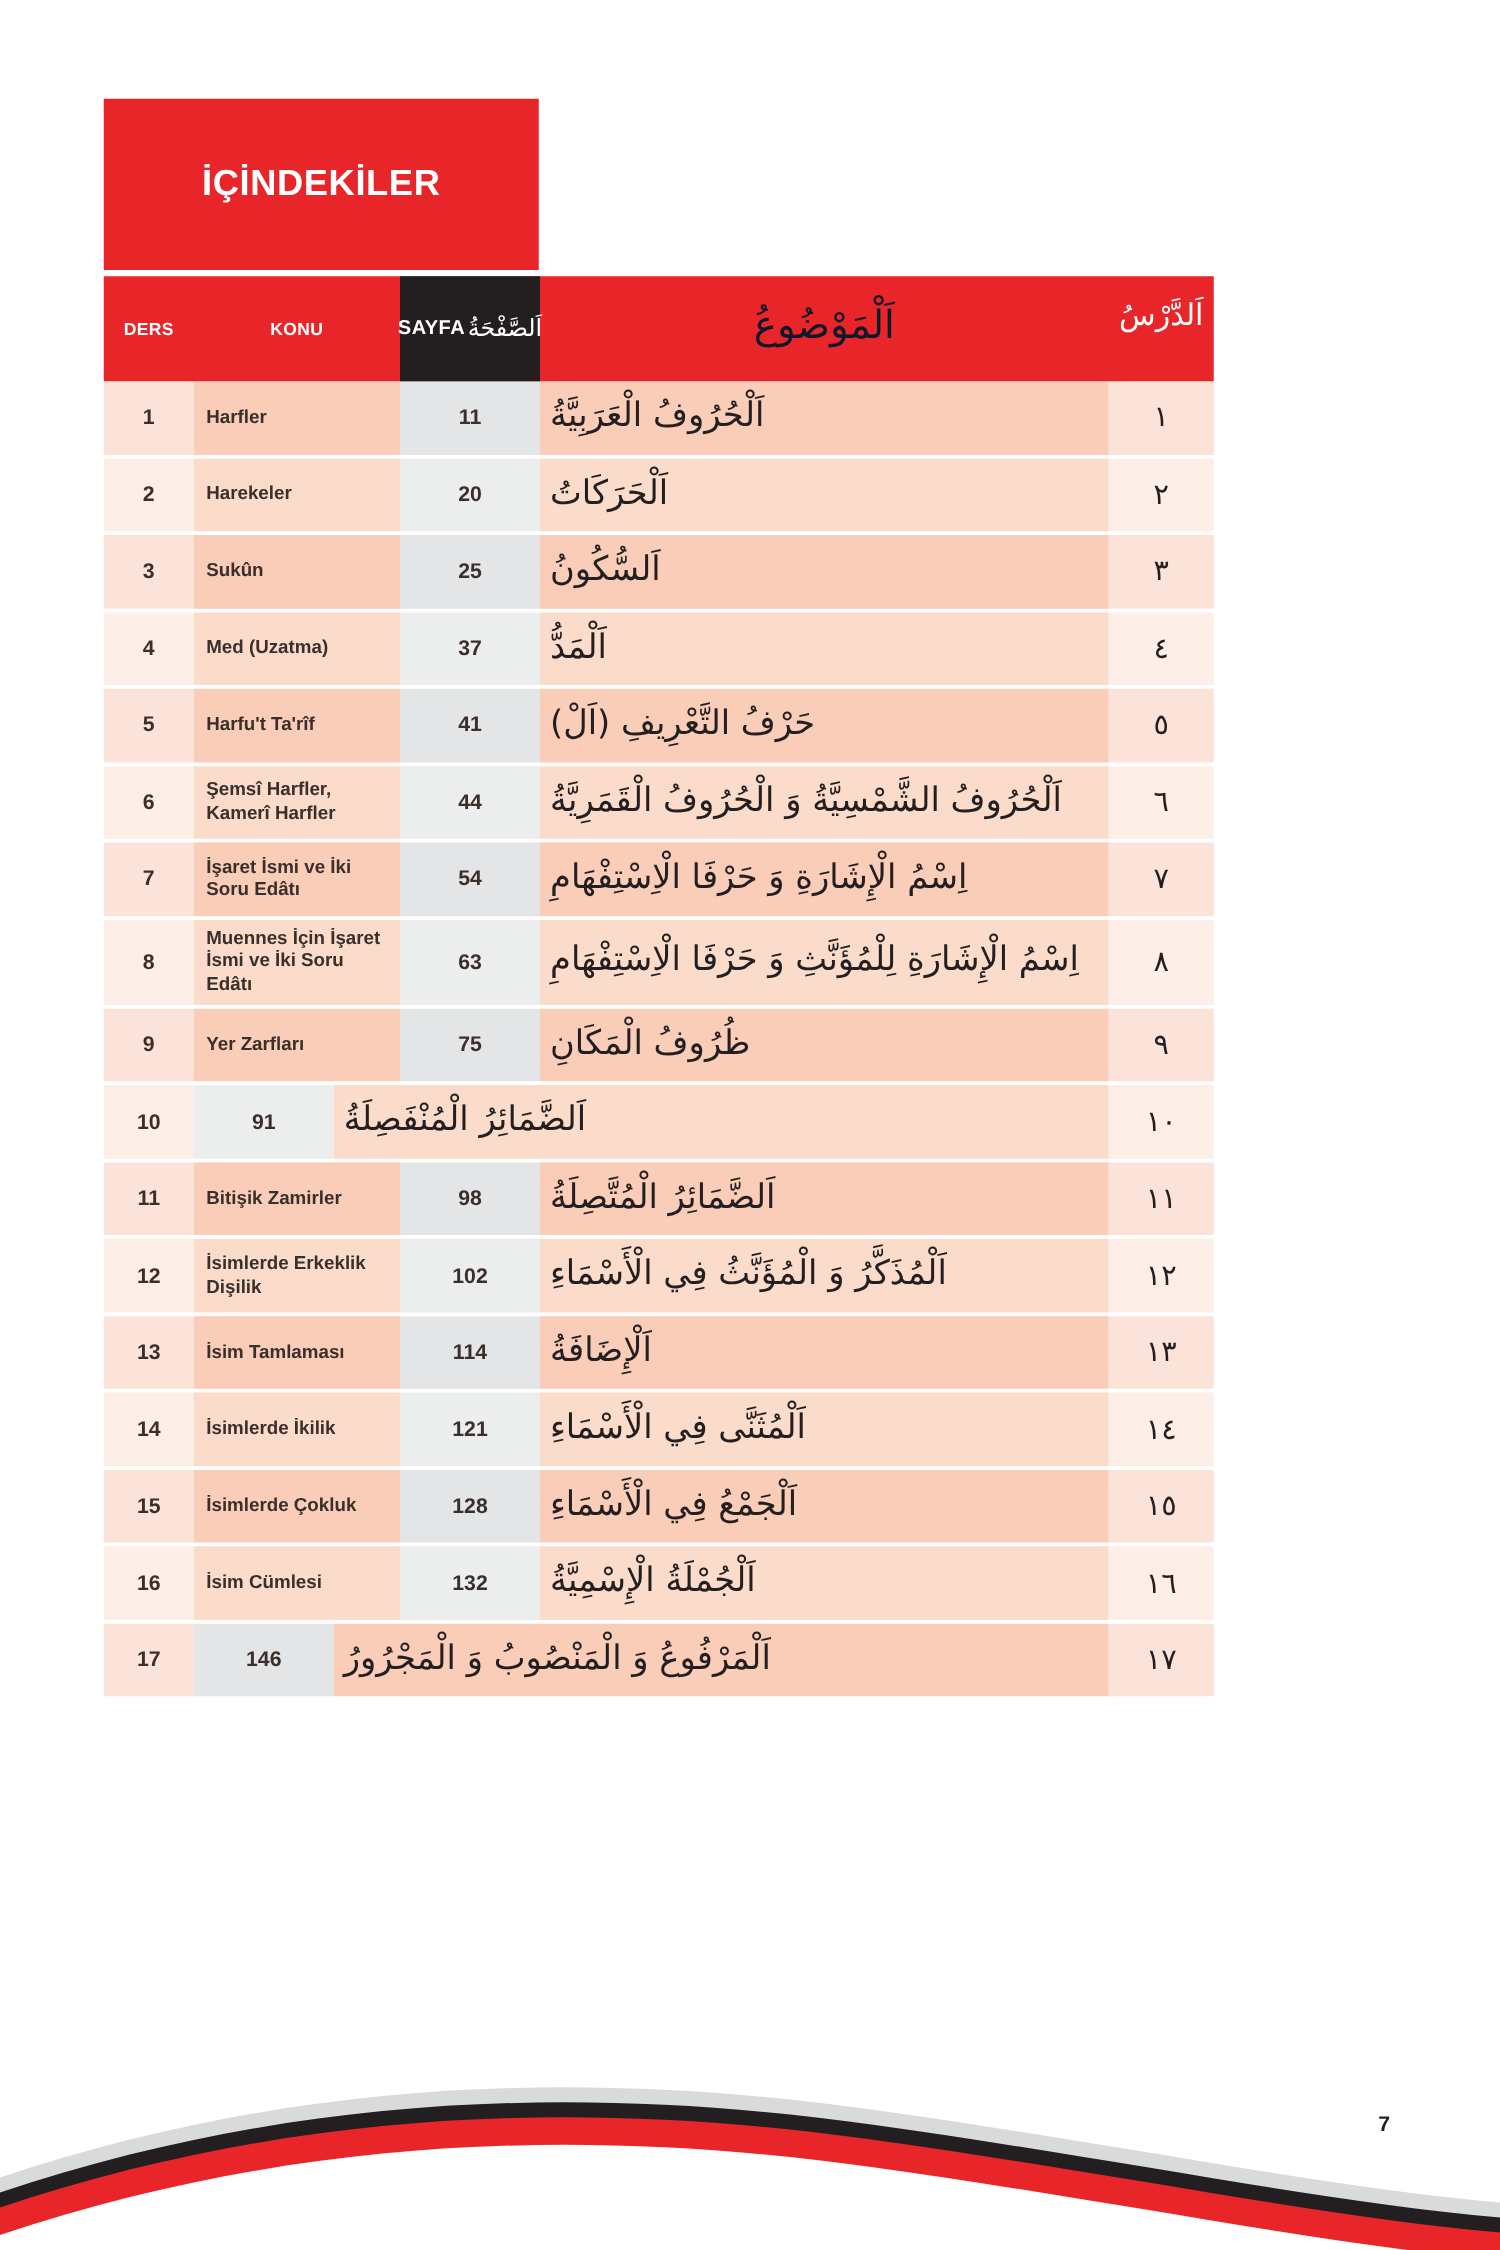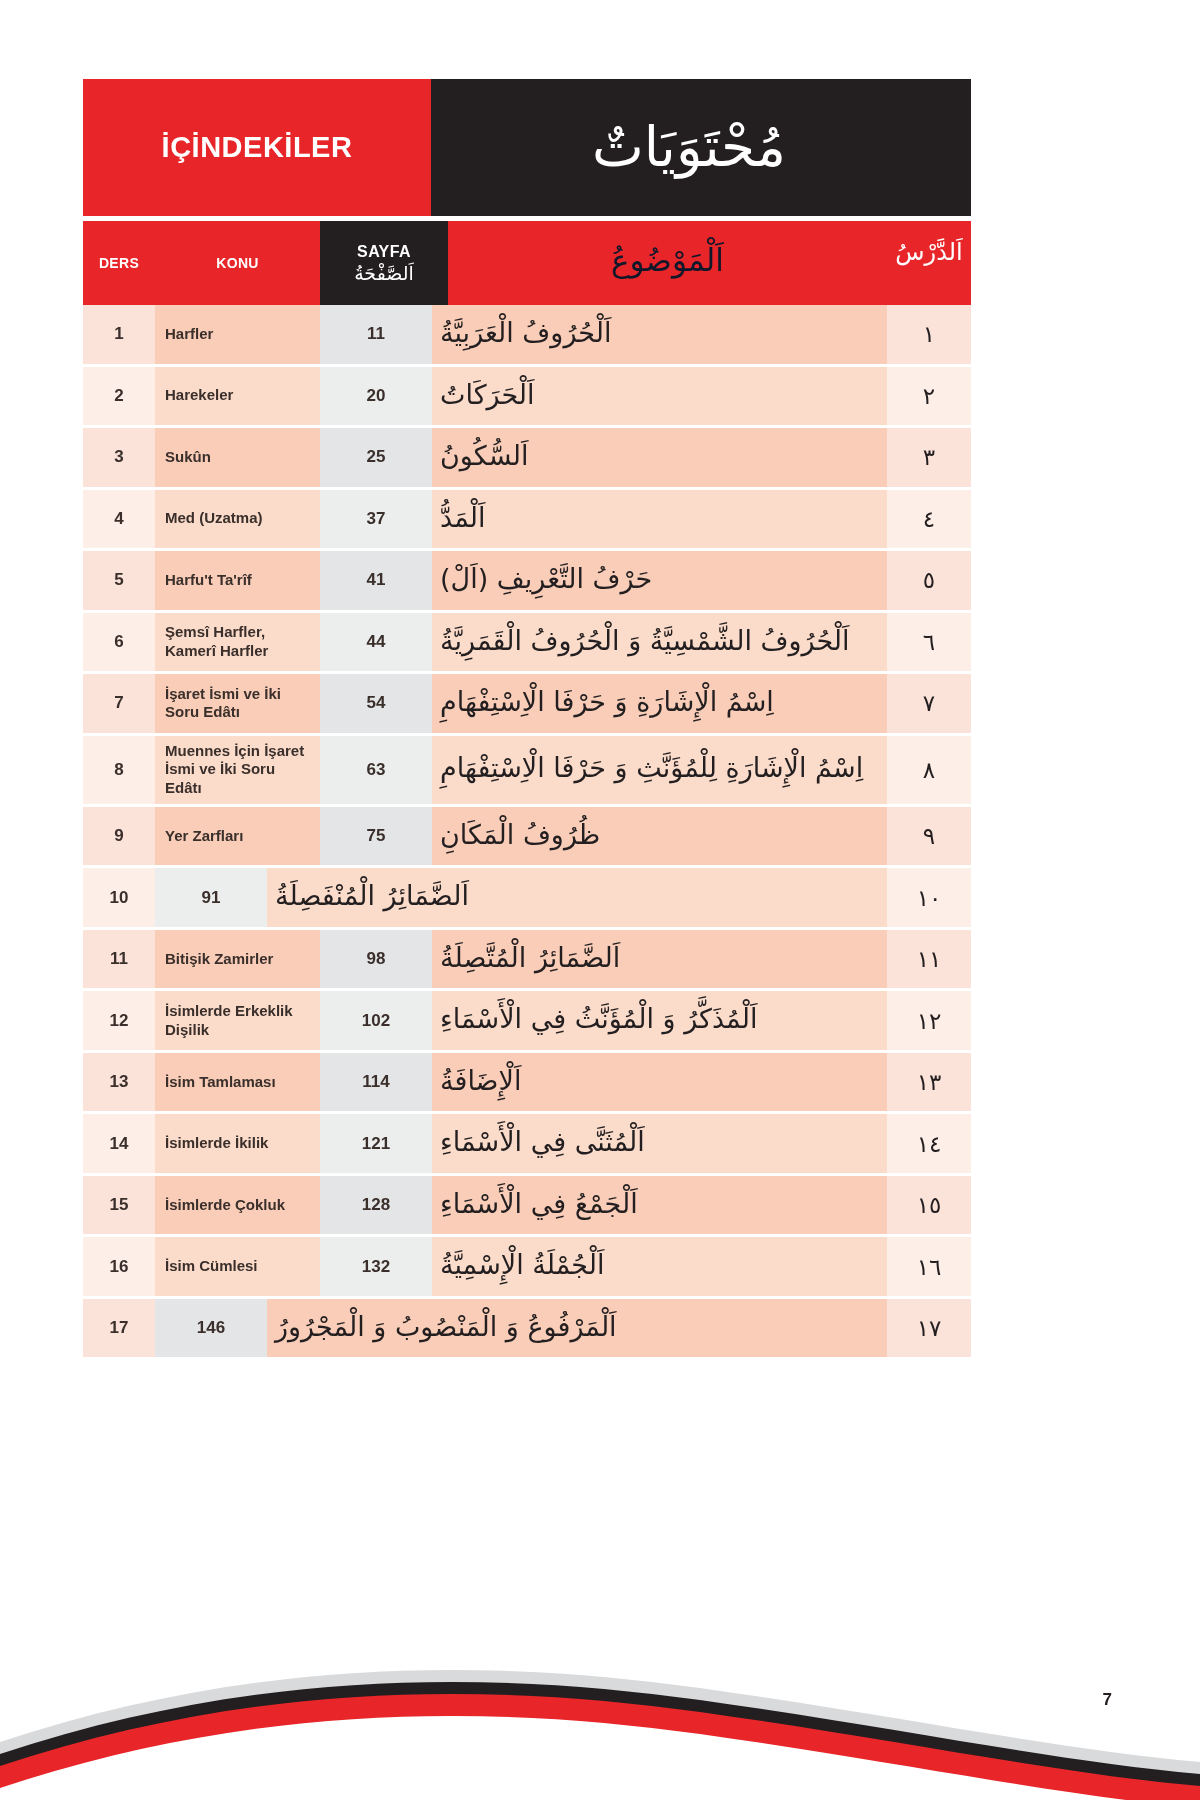--- a/index.html
+++ b/index.html
@@ -78,23 +78,23 @@
     width: 72px;
     display: flex; align-items: center; justify-content: center;
     color: #fff; font-size: 14px; font-weight: bold; letter-spacing: 0.3px;
   }
   .h-konu {
     width: 165px;
     display: flex; align-items: center; justify-content: center;
     color: #ffffff; font-size: 14px; font-weight: bold; letter-spacing: 0.3px;
   }
   .h-sayfa {
-    width: 128px;
+    width: 112px;
     background: #231f20;
-    display: flex; flex-direction: column;
+    display: flex; flex-direction: row;
     align-items: center; justify-content: center;
     gap: 2px;
   }
   .h-sayfa .lat { color: #fff; font-size: 16px; font-weight: bold; letter-spacing: 0.4px; }
   .h-sayfa .ar {
     color: #fff; font-size: 19px; direction: rtl;
     font-family: "DejaVu Sans", "Liberation Sans", sans-serif;
     line-height: 1.1;
   }
   .h-mevzu {
@@ -195,23 +195,20 @@
 </head>
 <body>
 
 <div class="page">
 
   <div class="toc">
 
     <div class="title-band">
       <div class="title-tr">
         <span class="title-tr-text">İÇİNDEKİLER</span>
-      </div>
-      <div class="title-ar">
-        <span class="title-ar-text">مُحْتَوَيَاتٌ</span>
       </div>
     </div>
 
     <div class="head-row">
       <div class="h-ders">DERS</div>
       <div class="h-konu">KONU</div>
       <div class="h-sayfa">
         <span class="lat">SAYFA</span>
         <span class="ar">اَلصَّفْحَةُ</span>
       </div>

